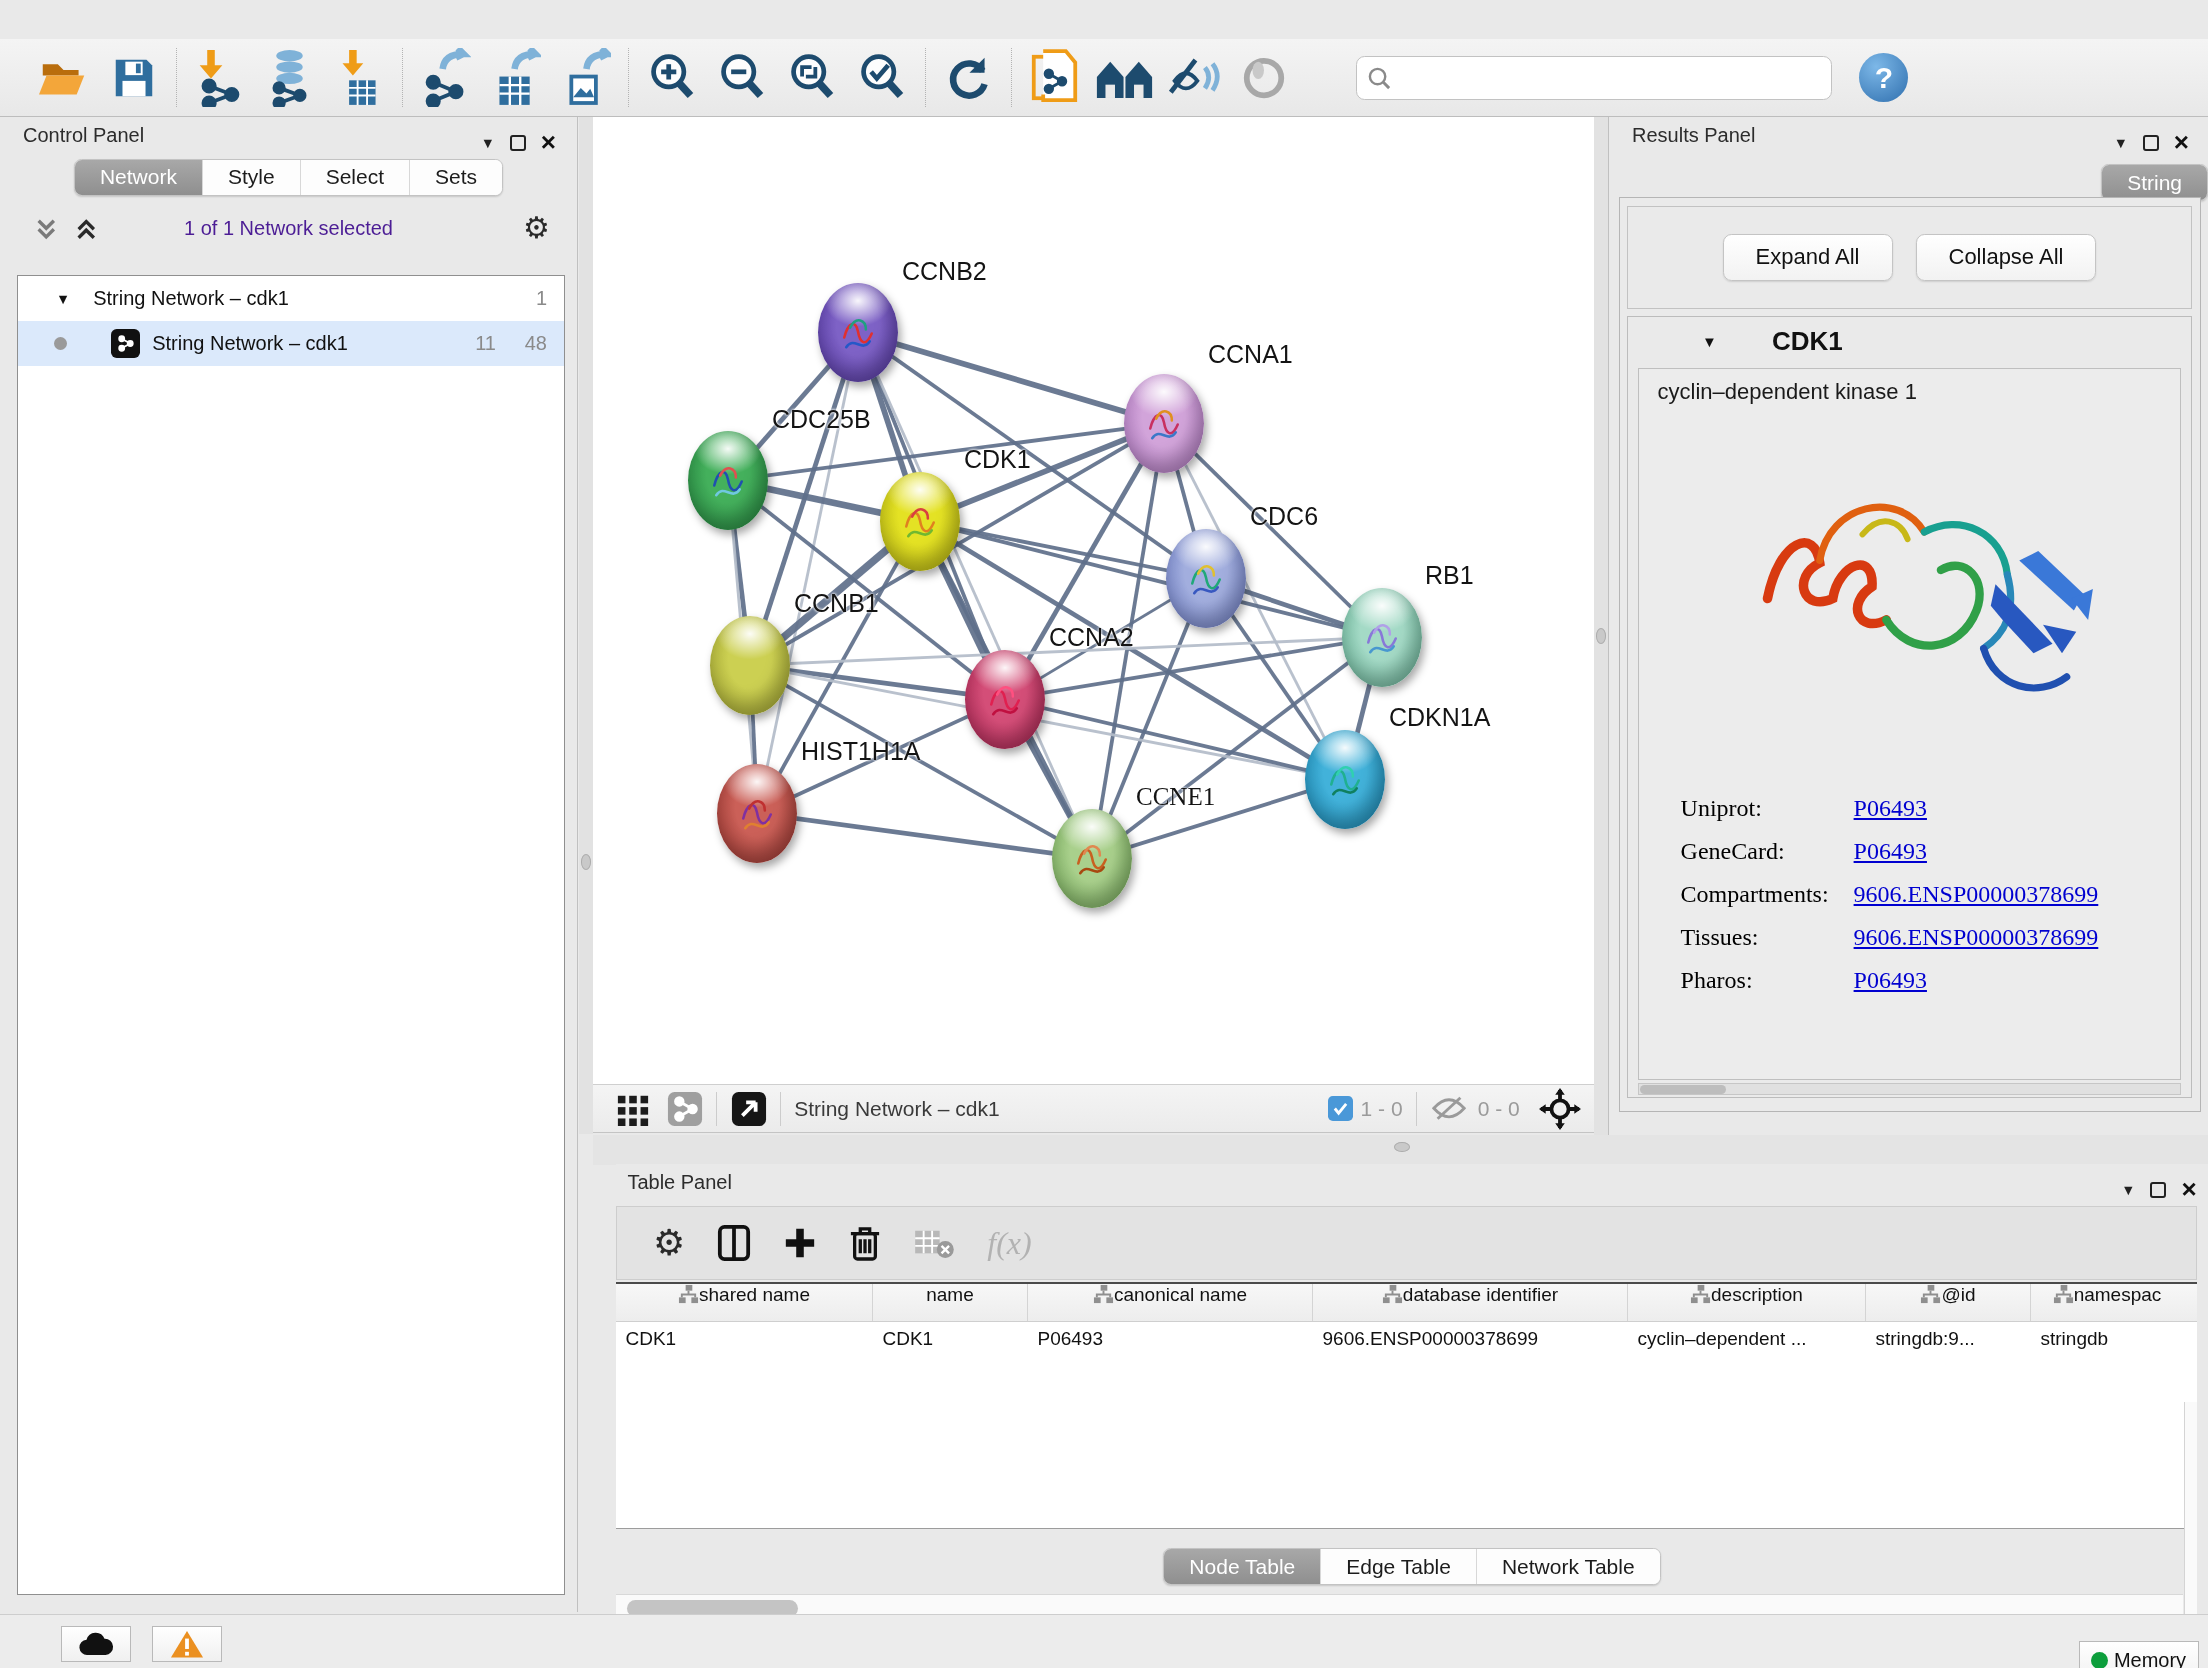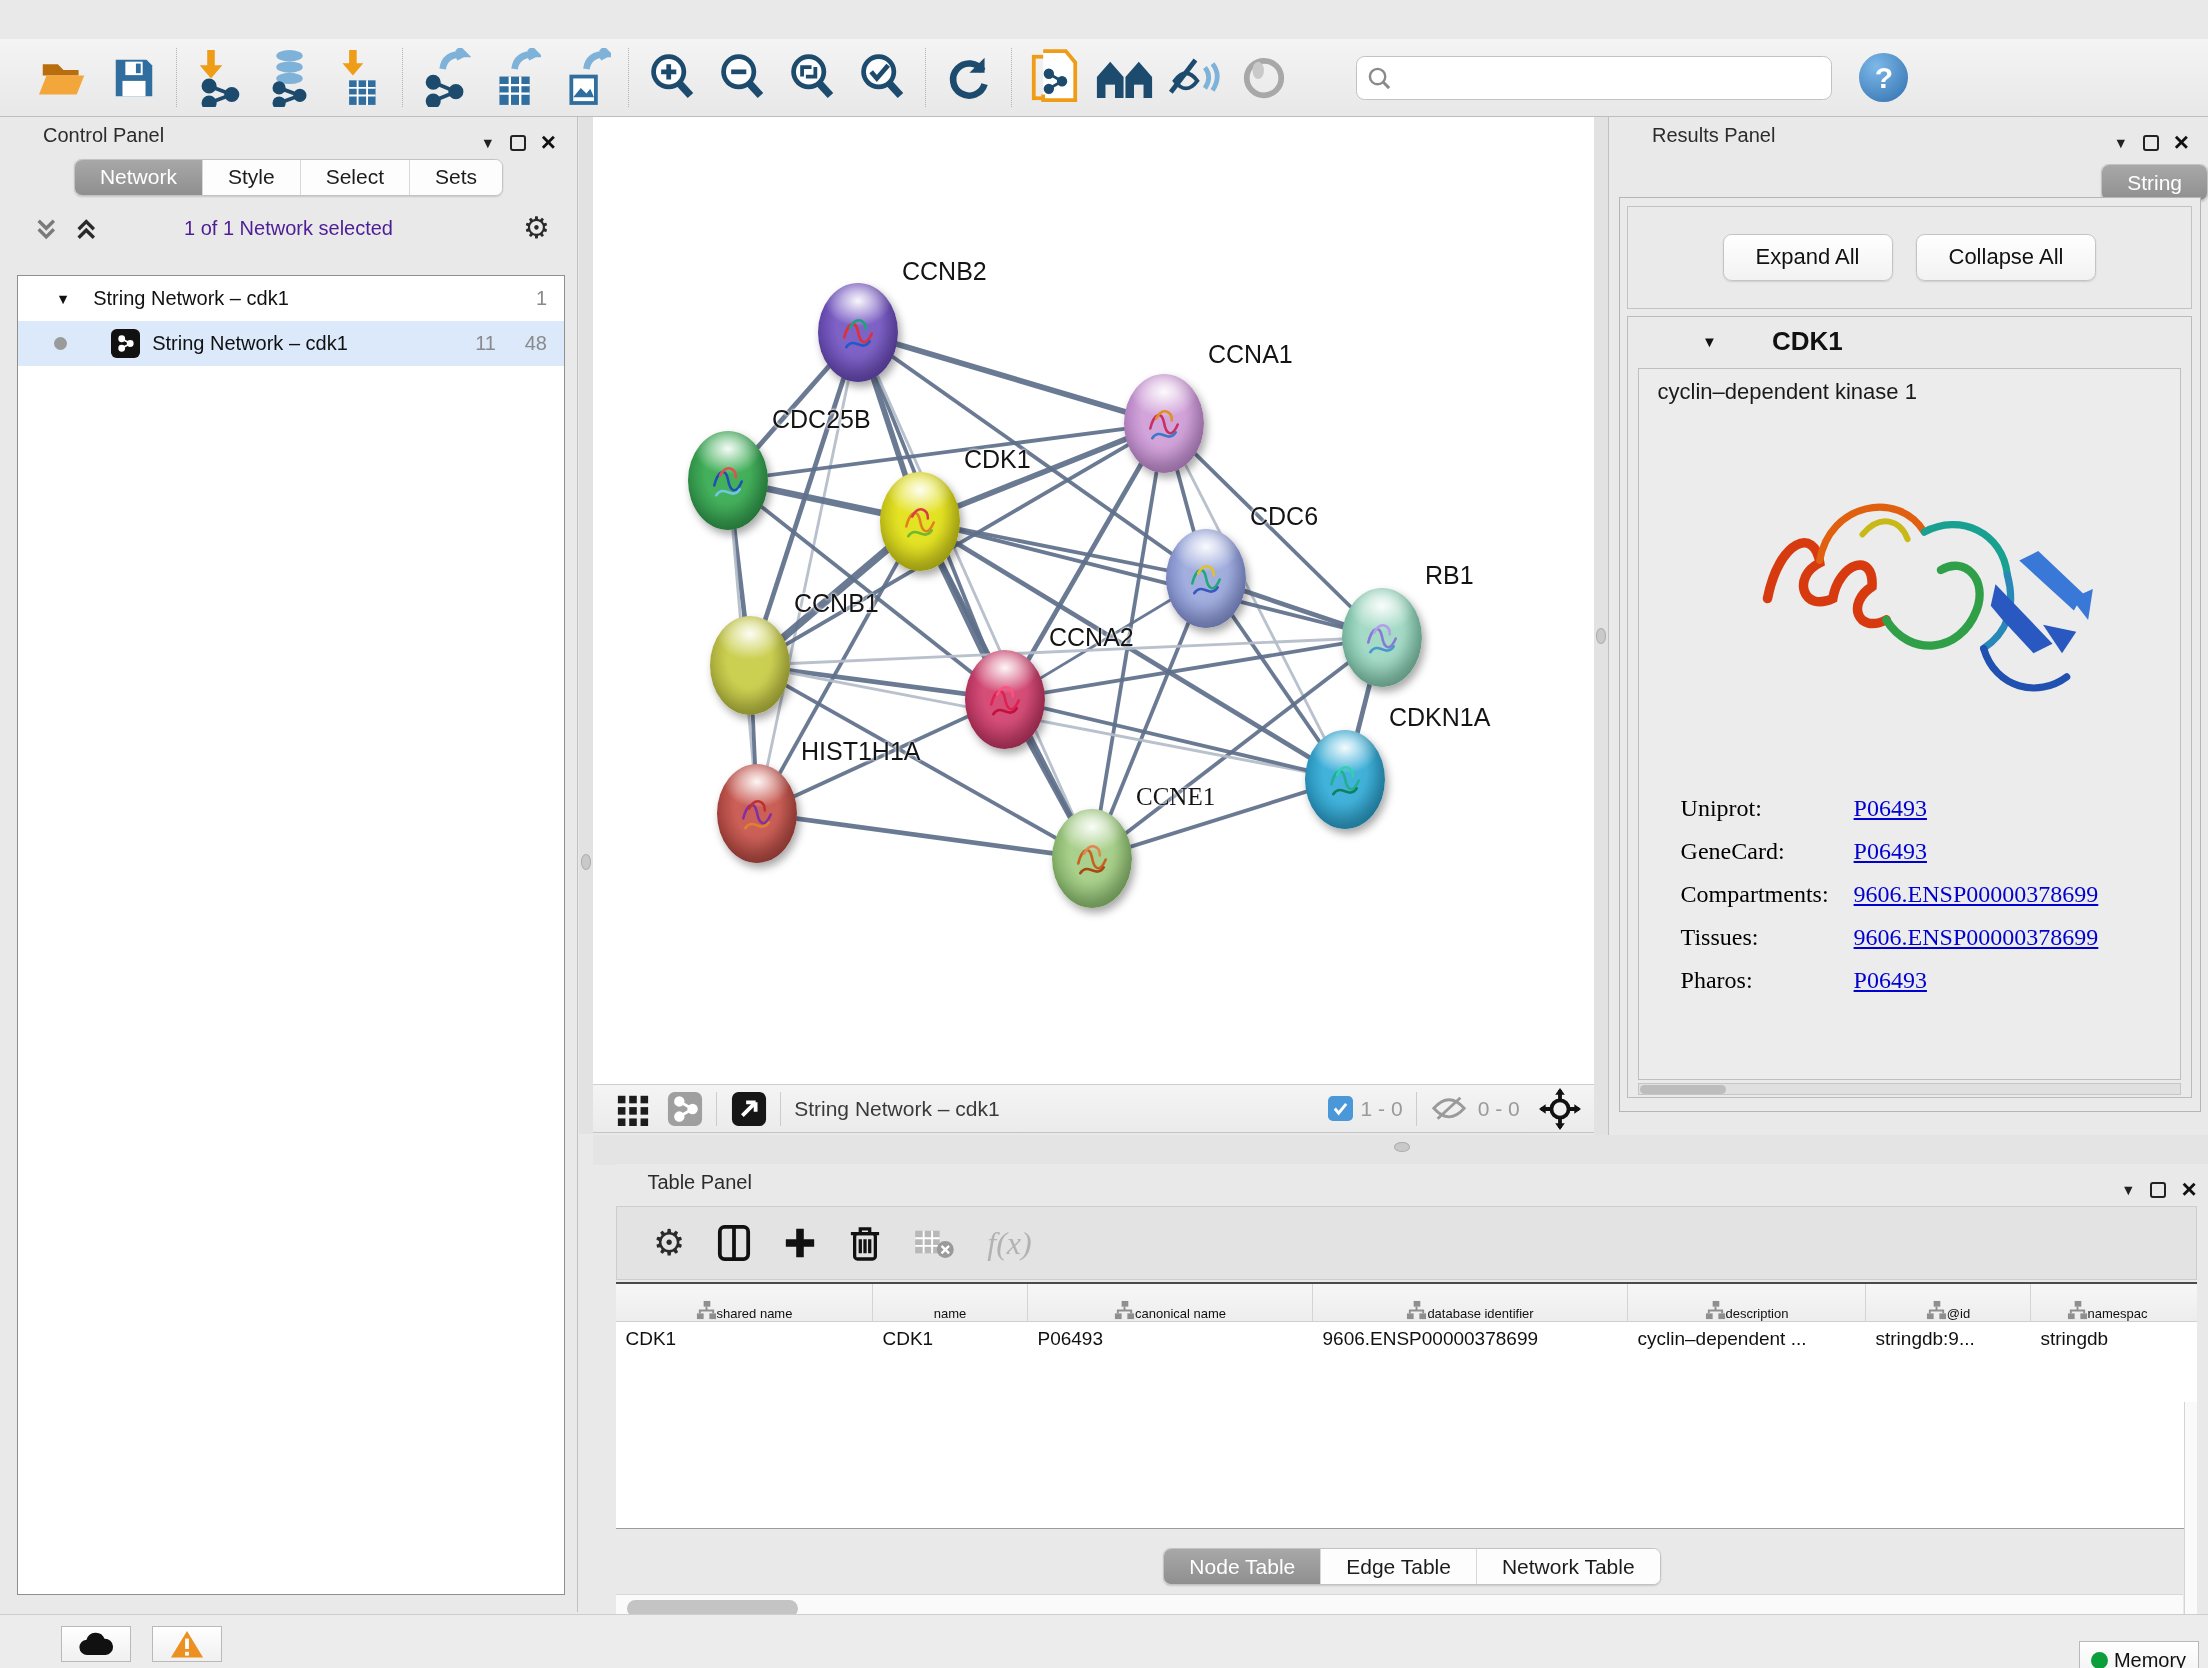--- a/index.html
+++ b/index.html
@@ -14,21 +14,21 @@
   
   .toolbar{position:absolute;left:0;top:39px;width:100%;height:78px;background:linear-gradient(#f4f4f4,#e8e8e8);border-bottom:1px solid #bdbdbd;display:flex;align-items:center;}
   .tbtn{width:70px;height:68px;display:flex;align-items:center;justify-content:center;flex:0 0 auto;}
   .tsep{width:0;height:59px;border-left:1.9px dotted #b3b3b3;margin:0 7.6px;flex:0 0 auto;}
   .searchbox{position:relative;width:476px;height:44px;background:#fff;border:1px solid #c2c2c2;border-radius:8.6px;margin-left:57px;display:flex;align-items:center;padding-left:40px;}
   .searchbox input{border:none;outline:none;font-size:19px;width:399px;background:transparent;font-family:"Liberation Sans",sans-serif;}
   .sglyph{position:absolute;left:9.5px;top:9.5px;}
   .helpbtn{width:49px;height:49px;border-radius:50%;background:radial-gradient(circle at 35% 28%,#7db8e8,#2f6fae);color:#fff;font-size:30px;font-weight:bold;display:flex;align-items:center;justify-content:center;margin-left:27px;}
 
   
-  .phdr{position:relative;height:36px;line-height:36px;font-size:20px;color:#2c2c2c;padding-left:23px;margin-left:20px;}
+  .phdr{position:relative;height:36px;line-height:36px;font-size:20px;color:#2c2c2c;padding-left:23px;}
   .pctl{position:absolute;top:7.6px;display:flex;gap:15px;align-items:center;}
   .pc-arrow{font-size:14.3px;color:#222;}
   .pc-float{width:16px;height:16px;border:2.4px solid #222;border-radius:2.9px;}
   .pc-close{font-size:26px;font-weight:bold;color:#111;line-height:19px;}
   .tabgroup{display:flex;border:1px solid #c3c3c3;border-radius:7.6px;overflow:hidden;background:#fff;box-shadow:0 1px 1.9px rgba(0,0,0,.15);}
   .tab{padding:5.7px 25px;font-size:21px;color:#1c1c1c;background:#fdfdfd;border-left:1px solid #d8d8d8;}
   .tab:first-child{border-left:none;}
   .tab.active{background:linear-gradient(#a8a8a8,#8f8f8f);color:#fff;}
 
   
@@ -77,21 +77,21 @@
   .xl-link{color:#0000d0;text-decoration:underline;}
   .rp-scroll{position:absolute;left:9.5px;bottom:1.9px;right:9.5px;height:12.4px;background:#e0e0e0;border:1px solid #c6c6c6;}
   .rp-thumb{width:86px;height:8.6px;margin:1px;background:#bdbdbd;border-radius:4.8px;}
 
   
   .table-panel{position:absolute;left:616px;top:1164px;width:1592px;height:450px;background:#e9e9e9;}
   .tp-toolbar{position:absolute;left:0px;top:42px;width:1581px;height:74px;background:#e3e3e3;border:1px solid #cdcdcd;display:flex;align-items:center;gap:32px;padding-left:36px;}
   .fx{font-family:"Liberation Serif",serif;font-style:italic;font-size:32px;color:#b2b2b2;}
   .tp-table{position:absolute;left:0;top:118px;width:1581px;height:247px;background:#fff;border-top:2.9px solid #4a4a4a;border-bottom:1.9px solid #9c9c9c;}
   .thead{display:flex;height:38px;background:linear-gradient(#f7f7f7,#ededed);border-bottom:1px solid #cfcfcf;}
-  .th{display:flex;align-items:flex-end;justify-content:center;gap:0;font-size:13px;color:#111;border-right:1px solid #d4d4d4;overflow:hidden;}
+  .th{display:flex;align-items:flex-start;justify-content:center;gap:0;font-size:19px;color:#111;border-right:1px solid #d4d4d4;overflow:hidden;}
   .trow{display:flex;height:36px;}
   .td{font-size:19px;color:#111;padding:5.7px 9.5px 0 9.5px;white-space:nowrap;overflow:hidden;}
   .w1{width:257px;} .w2{width:155px;} .w3{width:285px;} .w4{width:315px;} .w5{width:238px;} .w6{width:165px;} .w7{width:152px;border-right:none;}
   .tp-hscroll{position:absolute;left:0;top:310px;width:1567px;height:28.5px;background:#fafafa;border-top:1px solid #d8d8d8;}
   .tp-hthumb{width:171px;height:17px;margin:4.8px 0 0 11.4px;background:#c4c4c4;border-radius:8.6px;}
   .tp-vscroll{position:absolute;right:0;top:118px;width:13.3px;height:249px;background:#fafafa;border-left:1px solid #d4d4d4;}
   .tp-tabs{position:absolute;left:0;right:0;top:384px;display:flex;justify-content:center;}
 
   
   .statusbar{position:absolute;left:0;top:1614px;width:100%;height:54px;background:#ececec;border-top:1px solid #cdcdcd;}

